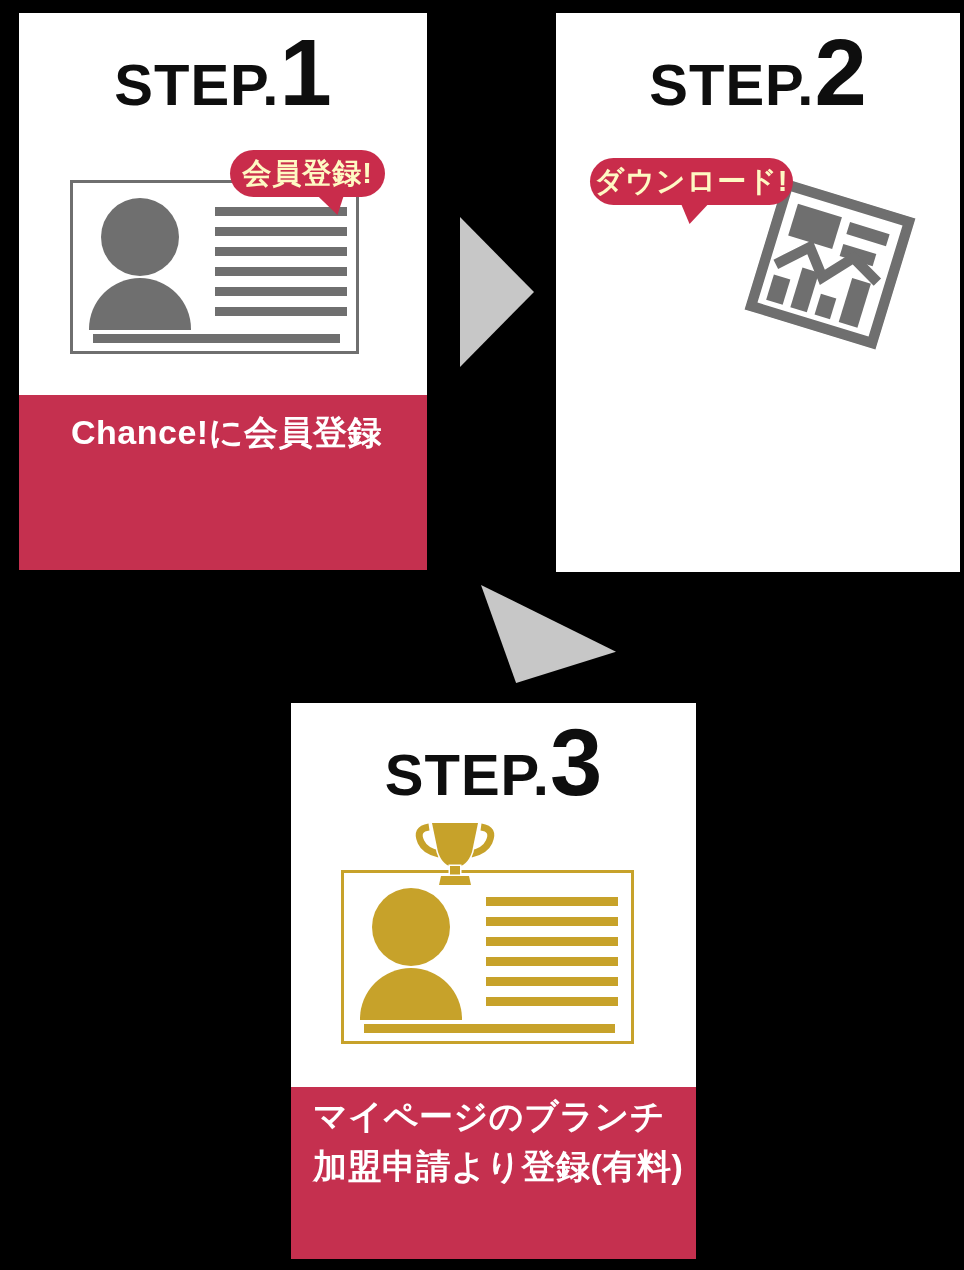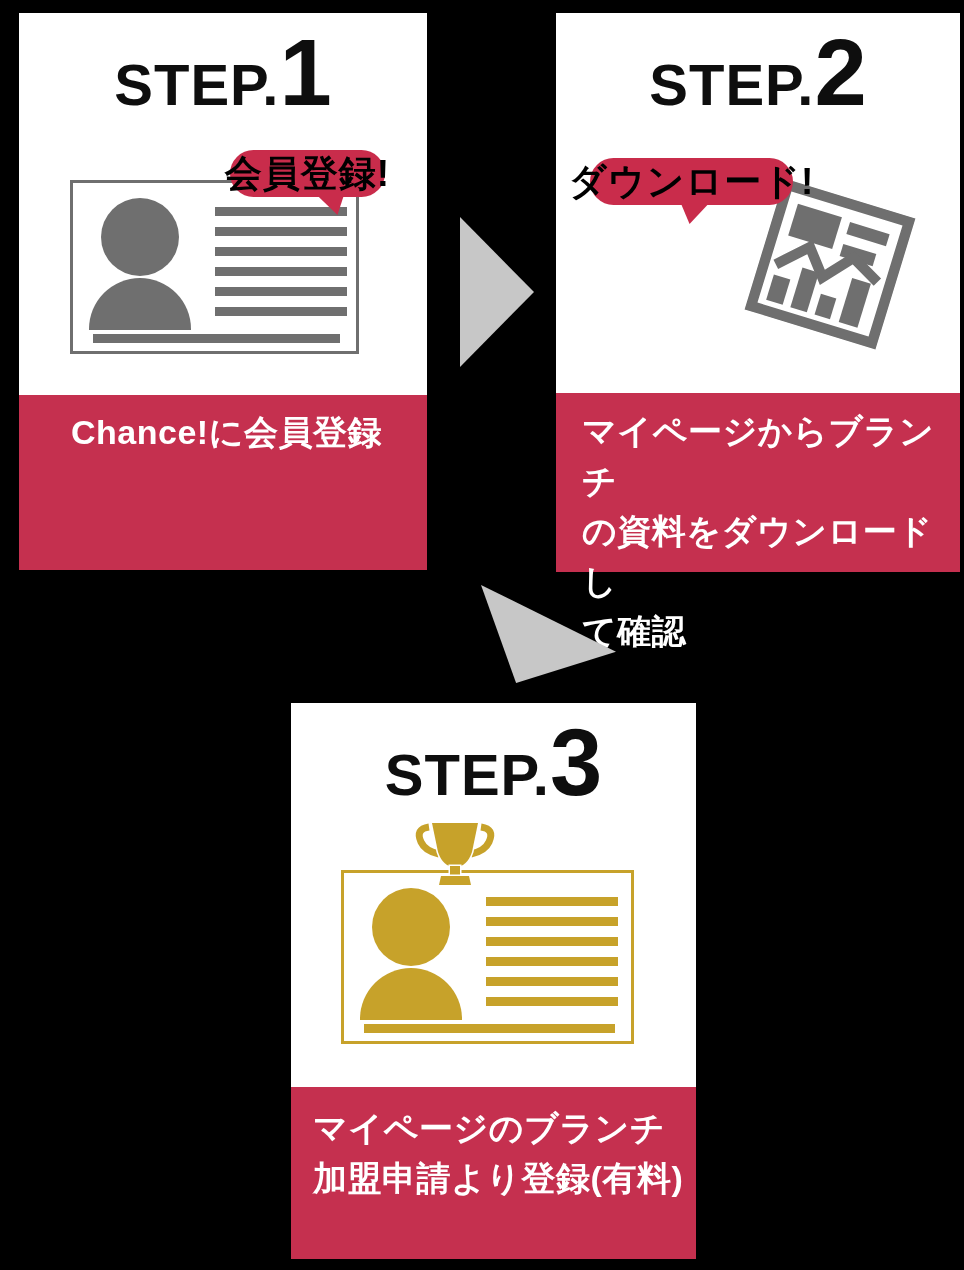--- a/index.html
+++ b/index.html
@@ -19,25 +19,25 @@
   .step-title{position:absolute;top:6px;left:0;width:100%;height:112px;
     display:flex;align-items:baseline;justify-content:center;color:var(--title-text);white-space:nowrap;}
   .step-word{font-size:58px;font-weight:700;letter-spacing:1px;}
   .step-num{font-size:94px;font-weight:600;letter-spacing:0;}
 
   
   .caption{position:absolute;left:0;bottom:0;width:100%;background:var(--accent-red);
     color:var(--caption-text);font-weight:700;font-size:34px;line-height:50px;letter-spacing:0.5px;}
   #card1 .caption{height:175px;padding:12px 16px 0 52px;}
   #card2 .caption{height:179px;padding:13px 10px 0 26px;}
-  #card3 .caption{height:172px;padding:16px 10px 0 22px;}
+  #card3 .caption{height:172px;padding:4px 10px 0 22px;}
 
   
-  .bubble{position:absolute;background:var(--bubble-red);color:#000000;border-radius:26px;
-    display:flex;align-items:center;justify-content:center;font-weight:700;font-size:37px;
+  .bubble{position:absolute;background:var(--bubble-red);color:#fef9c3;border-radius:26px;
+    display:flex;align-items:center;justify-content:center;font-weight:700;font-size:29px;
     letter-spacing:1px;z-index:6;white-space:nowrap;}
   #card1 .bubble{left:211px;top:137px;width:155px;height:47px;}
   #card2 .bubble{left:34px;top:145px;width:203px;height:47px;}
   #card3 .bubble{left:209px;top:130px;width:151px;height:46px;}
   .tail{position:absolute;width:34px;height:21px;background:var(--bubble-red);}
   #card1 .tail{right:38px;bottom:-18px;clip-path:polygon(8% 0,92% 0,72% 100%);}
   #card2 .tail{left:88px;bottom:-19px;clip-path:polygon(8% 0,92% 0,34% 100%);}
   #card3 .tail{right:34px;bottom:-19px;clip-path:polygon(10% 0,95% 0,18% 100%);}
 
   
@@ -115,25 +115,20 @@
       <rect x="38" y="70" width="15" height="36" fill="#6f6f6f"></rect>
       <rect x="60" y="87" width="14" height="19" fill="#6f6f6f"></rect>
       <rect x="82" y="66" width="17" height="40" fill="#6f6f6f"></rect>
     </svg>
 
     <div class="bubble">
       <span>ダウンロード!</span>
       <i class="tail"></i>
     </div>
 
-    <footer class="caption">
-      <div>マイページからブランチ</div>
-      <div>の資料をダウンロードし</div>
-      <div>て確認</div>
-    </footer>
   </section>
 
   <section class="card" id="card3">
     <div class="step-title">
       <span class="step-word">STEP.</span>
         <span class="step-num">3</span>
     </div>
 
     <div class="idcard idcard-gold">
       <div class="shape head"></div>

